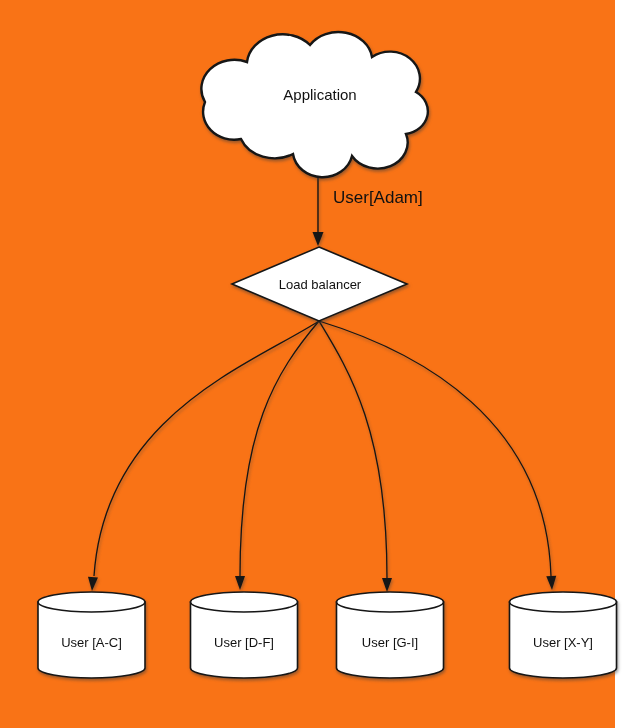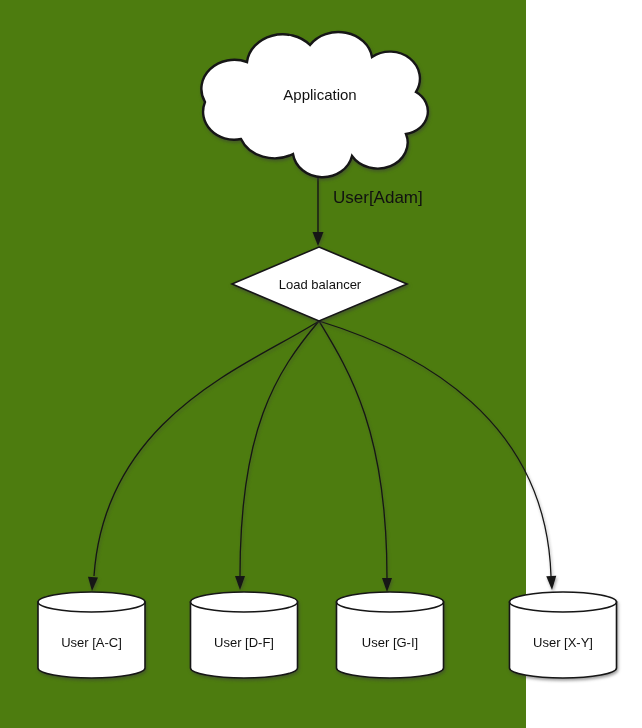--- a/index.html
+++ b/index.html
@@ -6,23 +6,23 @@
     margin: 0;
     padding: 0;
     width: 642px;
     height: 728px;
     background: #ffffff;
     font-family: "Liberation Sans", "DejaVu Sans", sans-serif;
     overflow: hidden;
   }
   .canvas {
     position: relative;
-    width: 526px;
+    width: 615px;
     height: 728px;
-    background: #4d7c0f;
+    background: #f97316;
   }
   svg { display: block; }
   .shape {
     fill: #ffffff;
     stroke: #161616;
   }
   .node-layer  { filter: drop-shadow(1.5px 2.5px 1.5px rgba(60,60,60,0.50)); }
   .edge-layer  { filter: drop-shadow(1px 2px 1.5px rgba(60,60,60,0.45)); }
   .edge-line {
     fill: none;

